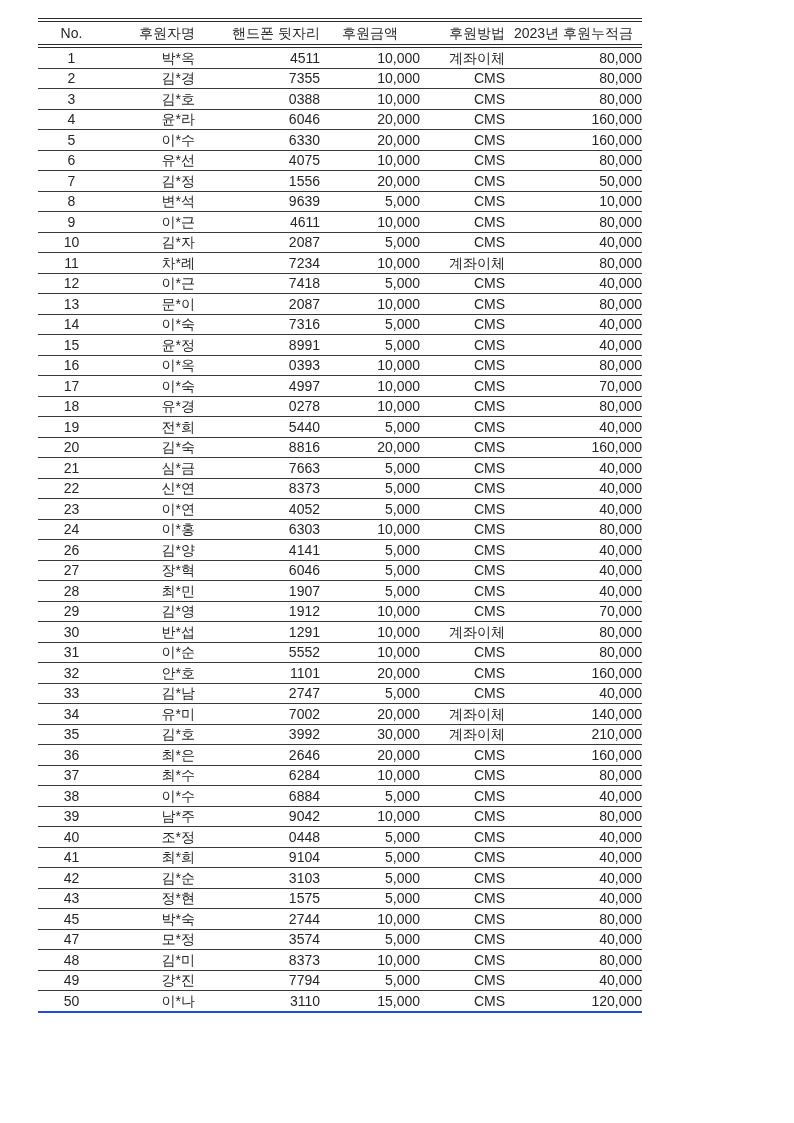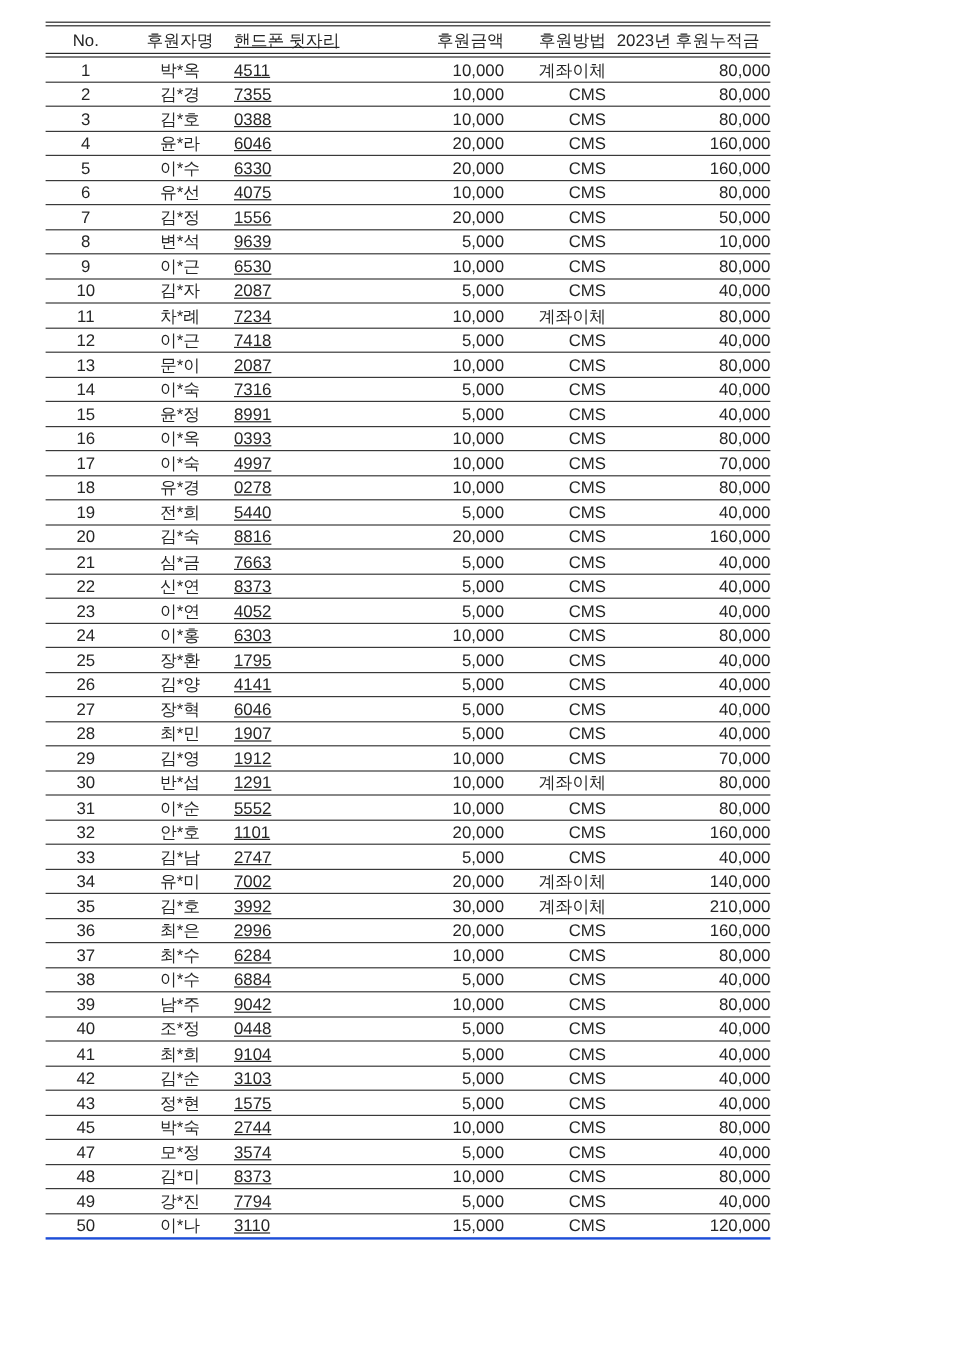--- a/index.html
+++ b/index.html
@@ -42,22 +42,22 @@
   }
   tbody td {
     height: 19.5px;
     border-bottom: 1.5px solid #3a3a3a;
     vertical-align: middle;
   }
   tbody tr:last-child td {
     border-bottom: 2px solid #1d4ed8;
   }
   .col-no     { text-align: center; }
-  .col-name   { text-align: center; }
-  .col-phone  { text-align: left; text-decoration: underline; }
+  .col-name   { text-align: right; }
+  .col-phone  { text-align: right; }
   .col-amount { text-align: right; padding-right: 6px; }
   .col-method { text-align: right; }
   .col-total  { text-align: right; padding-right: 5px; }
 </style>
 </head>
 <body>
 
 <div class="page">
   <table class="donor-table">
     <colgroup>
@@ -66,21 +66,21 @@
       <col style="width:125px">
       <col style="width:100px">
       <col style="width:85px">
       <col style="width:137px">
     </colgroup>
     <thead>
       <tr>
         <th class="col-no">No.</th>
         <th class="col-name">후원자명</th>
         <th class="col-phone">핸드폰 뒷자리</th>
-        <th class="col-amount" style="text-align:right;padding-right:0">후원금액</th>
+        <th class="col-amount" style="text-align:center;padding-right:0">후원금액</th>
         <th class="col-method">후원방법</th>
         <th class="col-total" style="text-align:center;padding-right:0">2023년 후원누적금</th>
       </tr>
     </thead>
     <tbody id="table-body">
         <tr>
           <td class="col-no">1</td>
           <td class="col-name">박*옥</td>
           <td class="col-phone">4511</td>
           <td class="col-amount">10,000</td>
@@ -139,21 +139,21 @@
           <td class="col-no">8</td>
           <td class="col-name">변*석</td>
           <td class="col-phone">9639</td>
           <td class="col-amount">5,000</td>
           <td class="col-method">CMS</td>
           <td class="col-total">10,000</td>
         </tr>
         <tr>
           <td class="col-no">9</td>
           <td class="col-name">이*근</td>
-          <td class="col-phone">6530</td>
+          <td class="col-phone">4611</td>
           <td class="col-amount">10,000</td>
           <td class="col-method">CMS</td>
           <td class="col-total">80,000</td>
         </tr>
         <tr>
           <td class="col-no">10</td>
           <td class="col-name">김*자</td>
           <td class="col-phone">2087</td>
           <td class="col-amount">5,000</td>
           <td class="col-method">CMS</td>
@@ -263,28 +263,20 @@
           <td class="col-method">CMS</td>
           <td class="col-total">40,000</td>
         </tr>
         <tr>
           <td class="col-no">24</td>
           <td class="col-name">이*홍</td>
           <td class="col-phone">6303</td>
           <td class="col-amount">10,000</td>
           <td class="col-method">CMS</td>
           <td class="col-total">80,000</td>
-        </tr>
-        <tr>
-          <td class="col-no">25</td>
-          <td class="col-name">장*환</td>
-          <td class="col-phone">1795</td>
-          <td class="col-amount">5,000</td>
-          <td class="col-method">CMS</td>
-          <td class="col-total">40,000</td>
         </tr>
         <tr>
           <td class="col-no">26</td>
           <td class="col-name">김*양</td>
           <td class="col-phone">4141</td>
           <td class="col-amount">5,000</td>
           <td class="col-method">CMS</td>
           <td class="col-total">40,000</td>
         </tr>
         <tr>
@@ -355,21 +347,21 @@
           <td class="col-no">35</td>
           <td class="col-name">김*호</td>
           <td class="col-phone">3992</td>
           <td class="col-amount">30,000</td>
           <td class="col-method">계좌이체</td>
           <td class="col-total">210,000</td>
         </tr>
         <tr>
           <td class="col-no">36</td>
           <td class="col-name">최*은</td>
-          <td class="col-phone">2996</td>
+          <td class="col-phone">2646</td>
           <td class="col-amount">20,000</td>
           <td class="col-method">CMS</td>
           <td class="col-total">160,000</td>
         </tr>
         <tr>
           <td class="col-no">37</td>
           <td class="col-name">최*수</td>
           <td class="col-phone">6284</td>
           <td class="col-amount">10,000</td>
           <td class="col-method">CMS</td>

